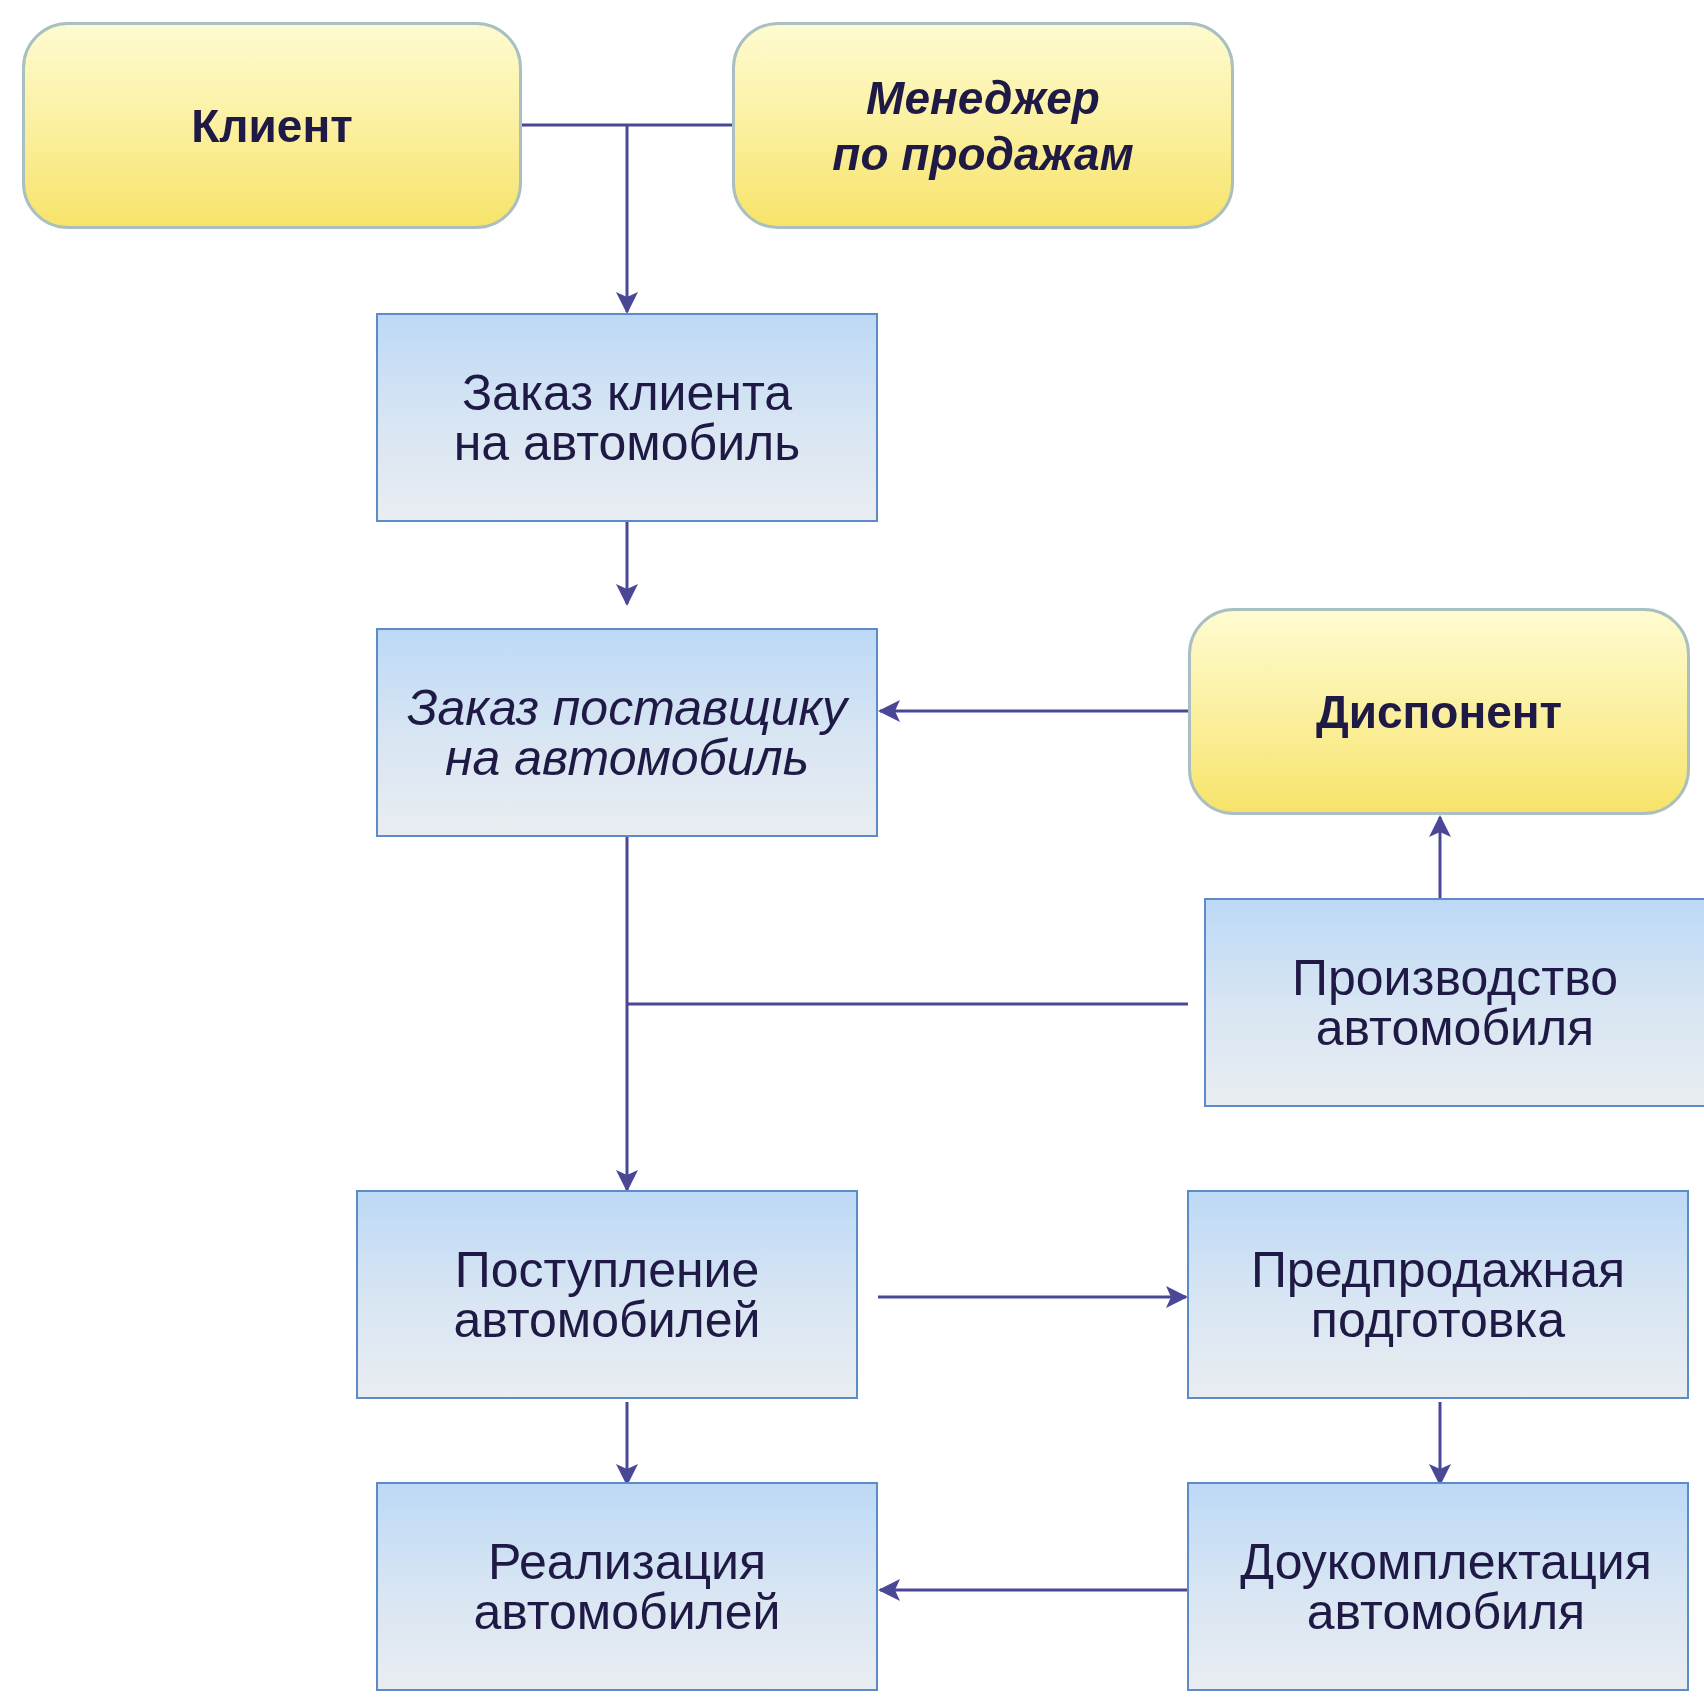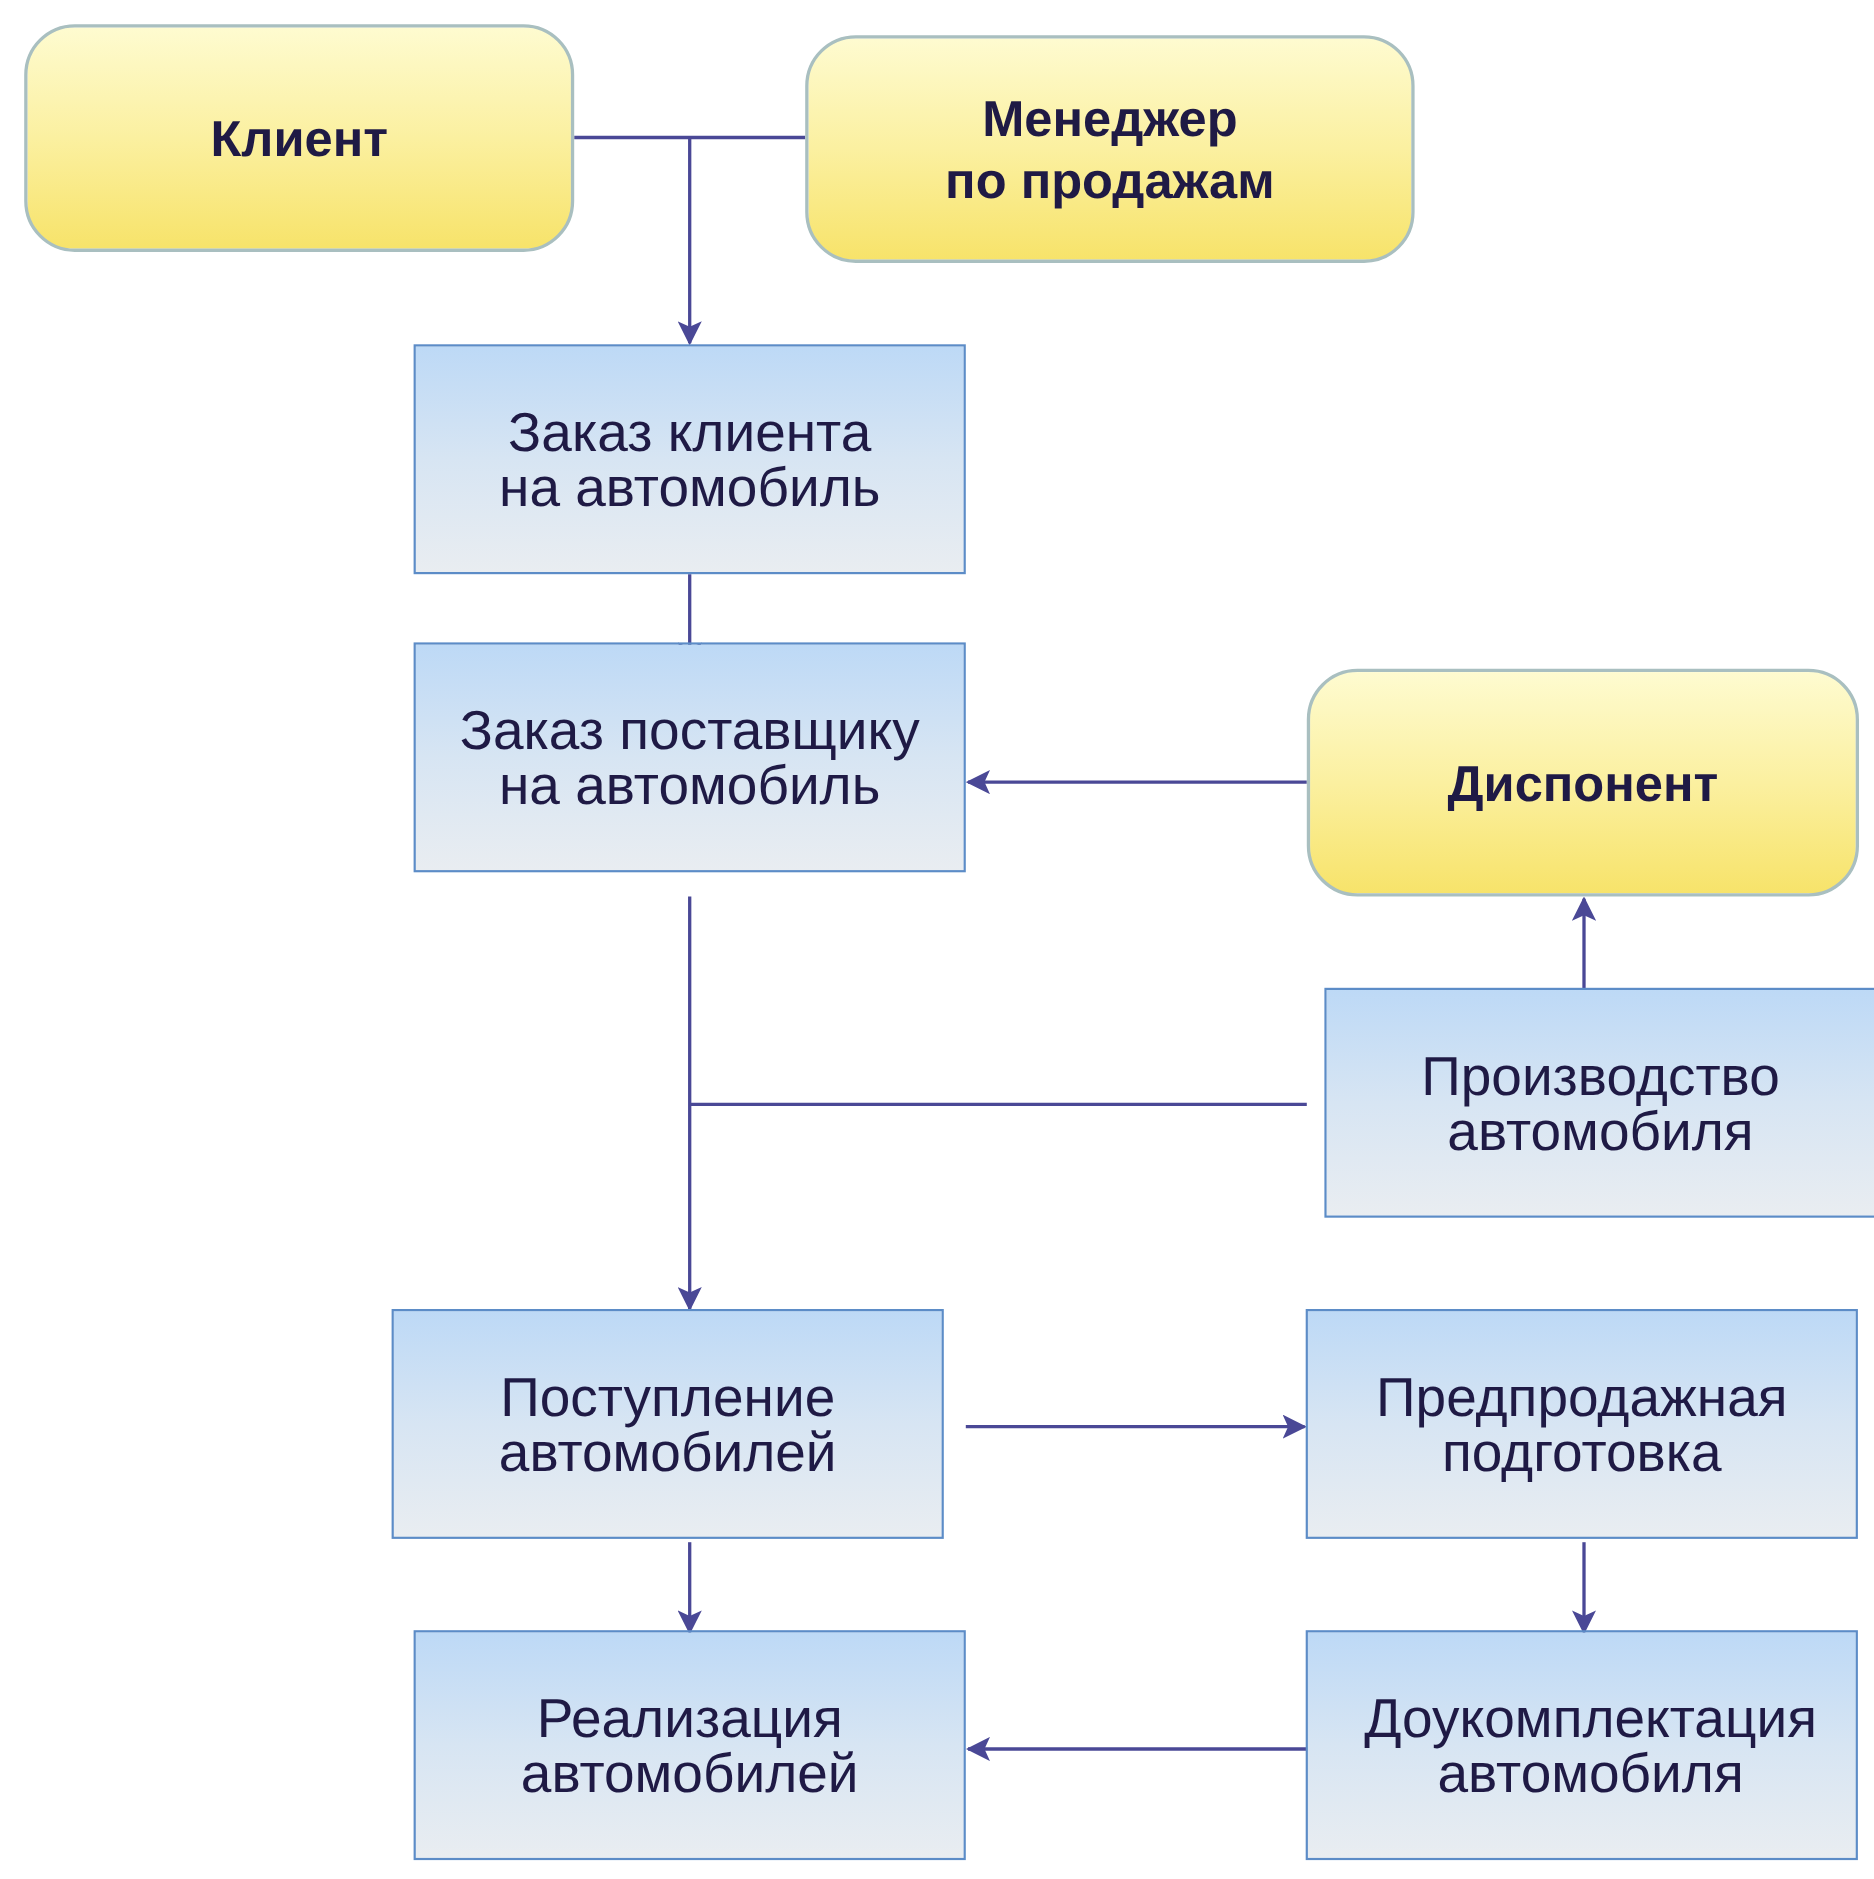--- a/index.html
+++ b/index.html
@@ -45,33 +45,33 @@
     <line x1="878" y1="1297" x2="1186" y2="1297" marker-end="url(#ah2)"></line>
     <line x1="627" y1="1402" x2="627" y2="1484" marker-end="url(#ah2)"></line>
     <line x1="1440" y1="1402" x2="1440" y2="1484" marker-end="url(#ah2)"></line>
     <line x1="1188" y1="1590" x2="880" y2="1590" marker-end="url(#ah2)"></line>
   </g>
 </svg>
 
 <div class="actor" style="left:22px;top:22px;width:500px;height:207px;">
   <span class="lbl">Клиент</span>
 </div>
-<div class="actor" style="left:732px;top:32px;width:554px;height:207px;">
+<div class="actor" style="left:732px;top:22px;width:502px;height:207px;font-style:italic;">
   <span class="lbl">Менеджер
 по продажам</span>
 </div>
 <div class="actor" style="left:1188px;top:608px;width:502px;height:207px;">
   <span class="lbl">Диспонент</span>
 </div>
 
 <div class="proc" style="left:376px;top:313px;width:502px;height:209px;">
   <span class="lbl">Заказ клиента
 на автомобиль</span>
 </div>
-<div class="proc" style="left:376px;top:584px;width:502px;height:209px;">
+<div class="proc" style="left:376px;top:628px;width:502px;height:209px;font-style:italic;">
   <span class="lbl">Заказ поставщику
 на автомобиль</span>
 </div>
 <div class="proc" style="left:1204px;top:898px;width:502px;height:209px;">
   <span class="lbl">Производство
 автомобиля</span>
 </div>
 <div class="proc" style="left:356px;top:1190px;width:502px;height:209px;">
   <span class="lbl">Поступление
 автомобилей</span>

